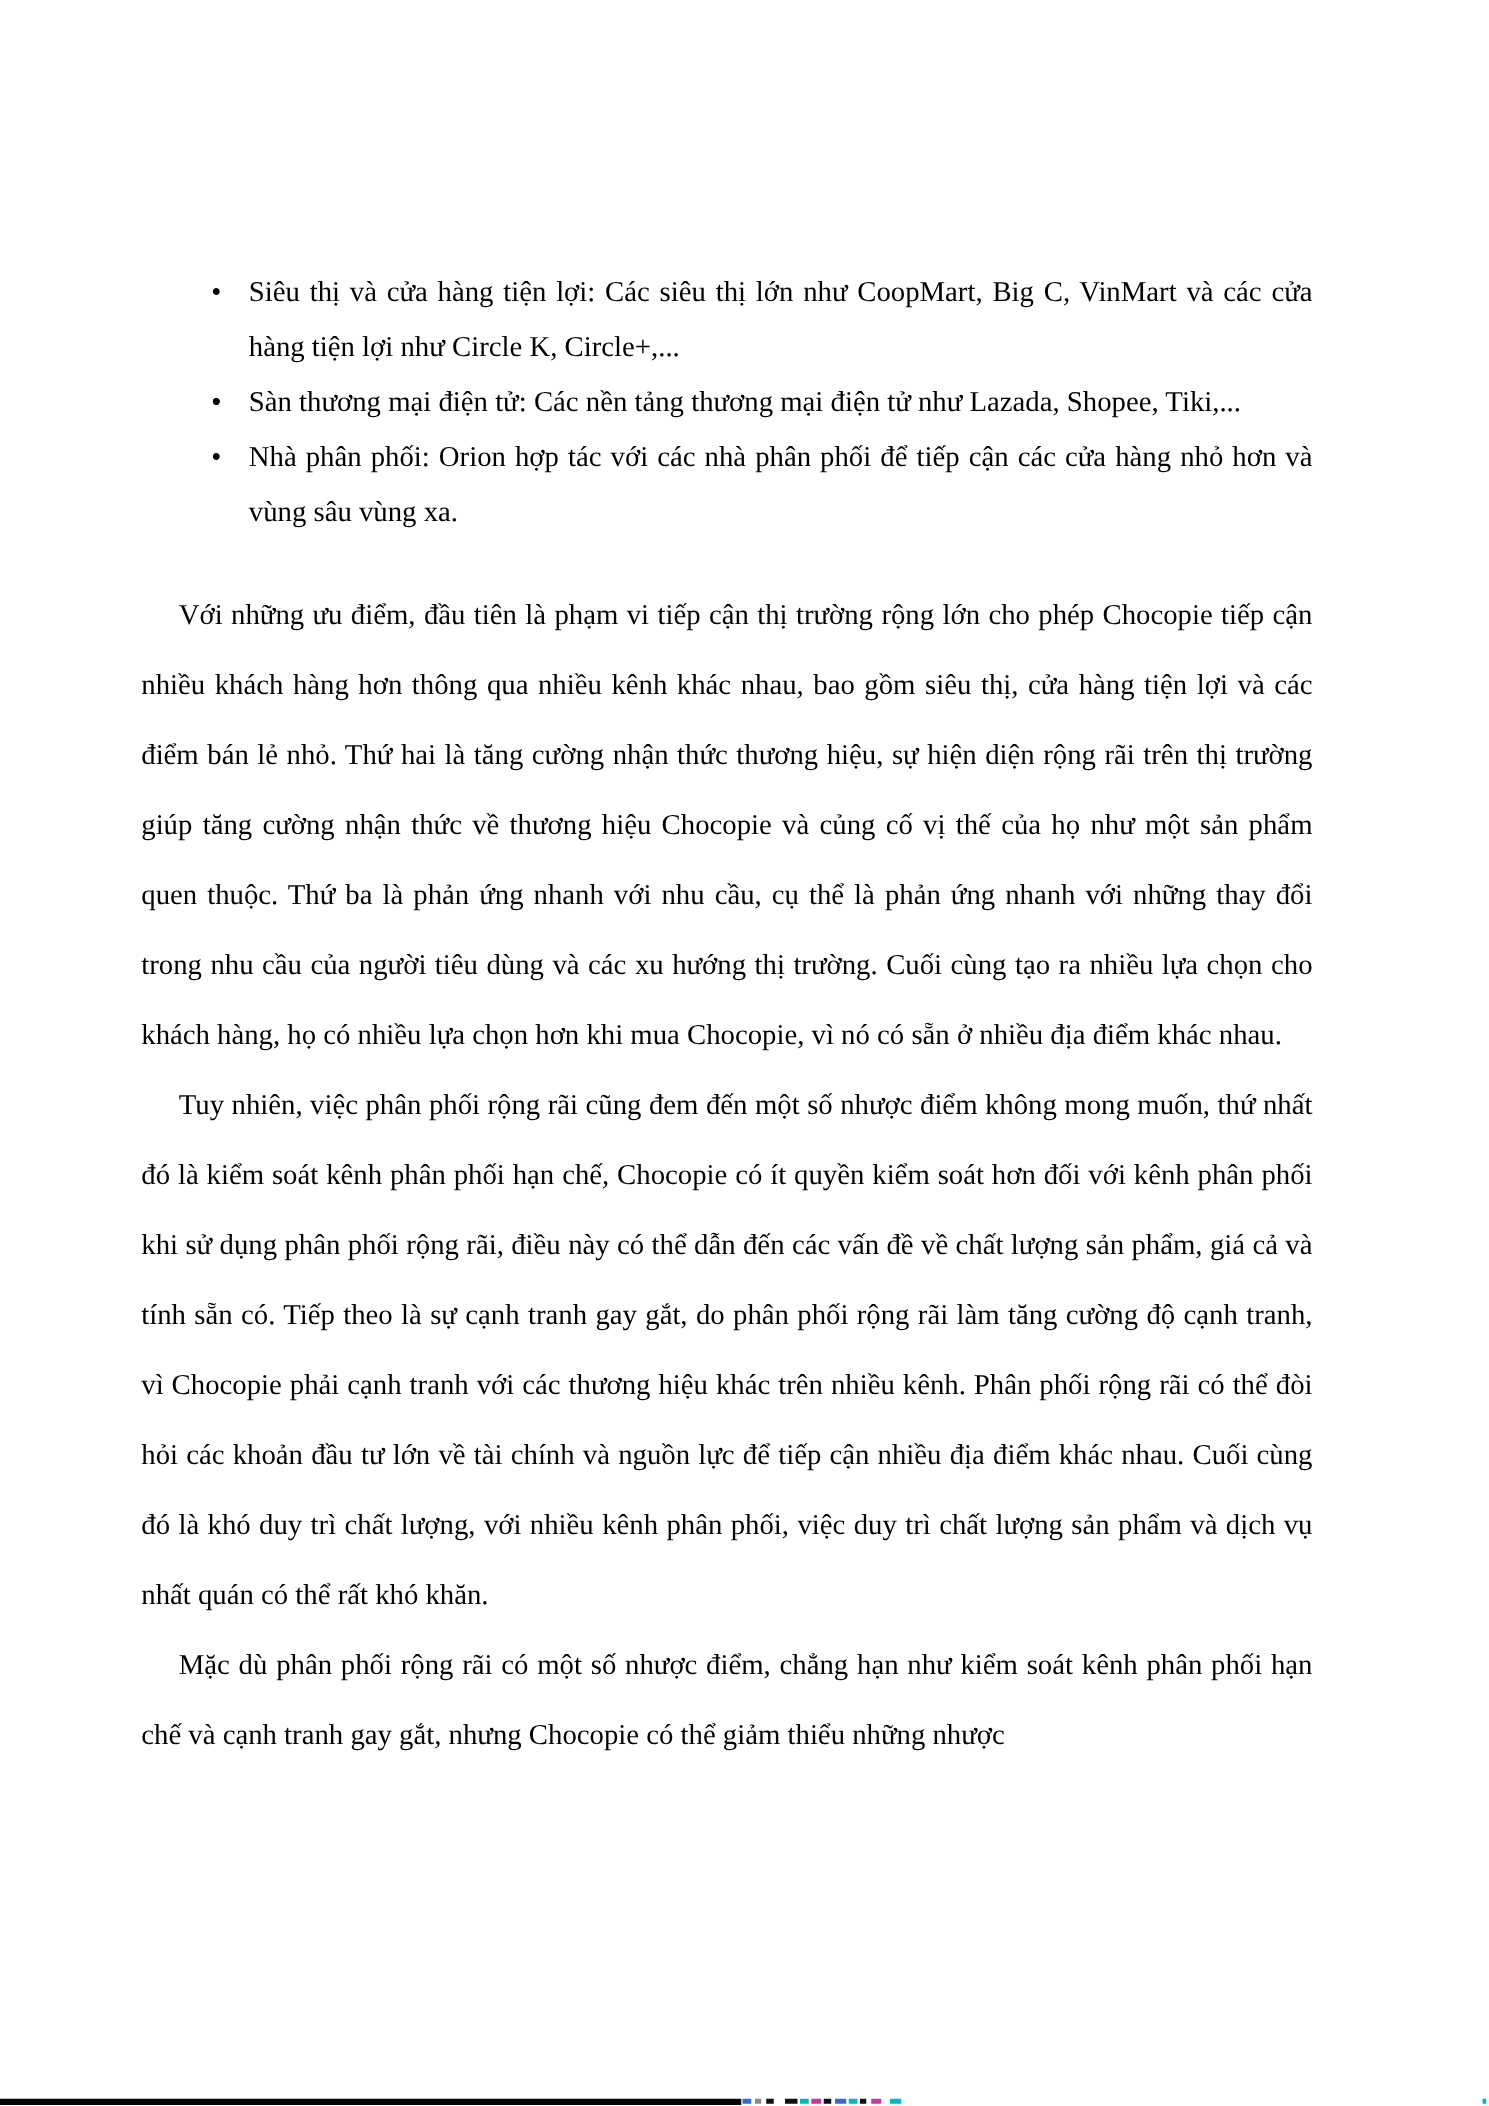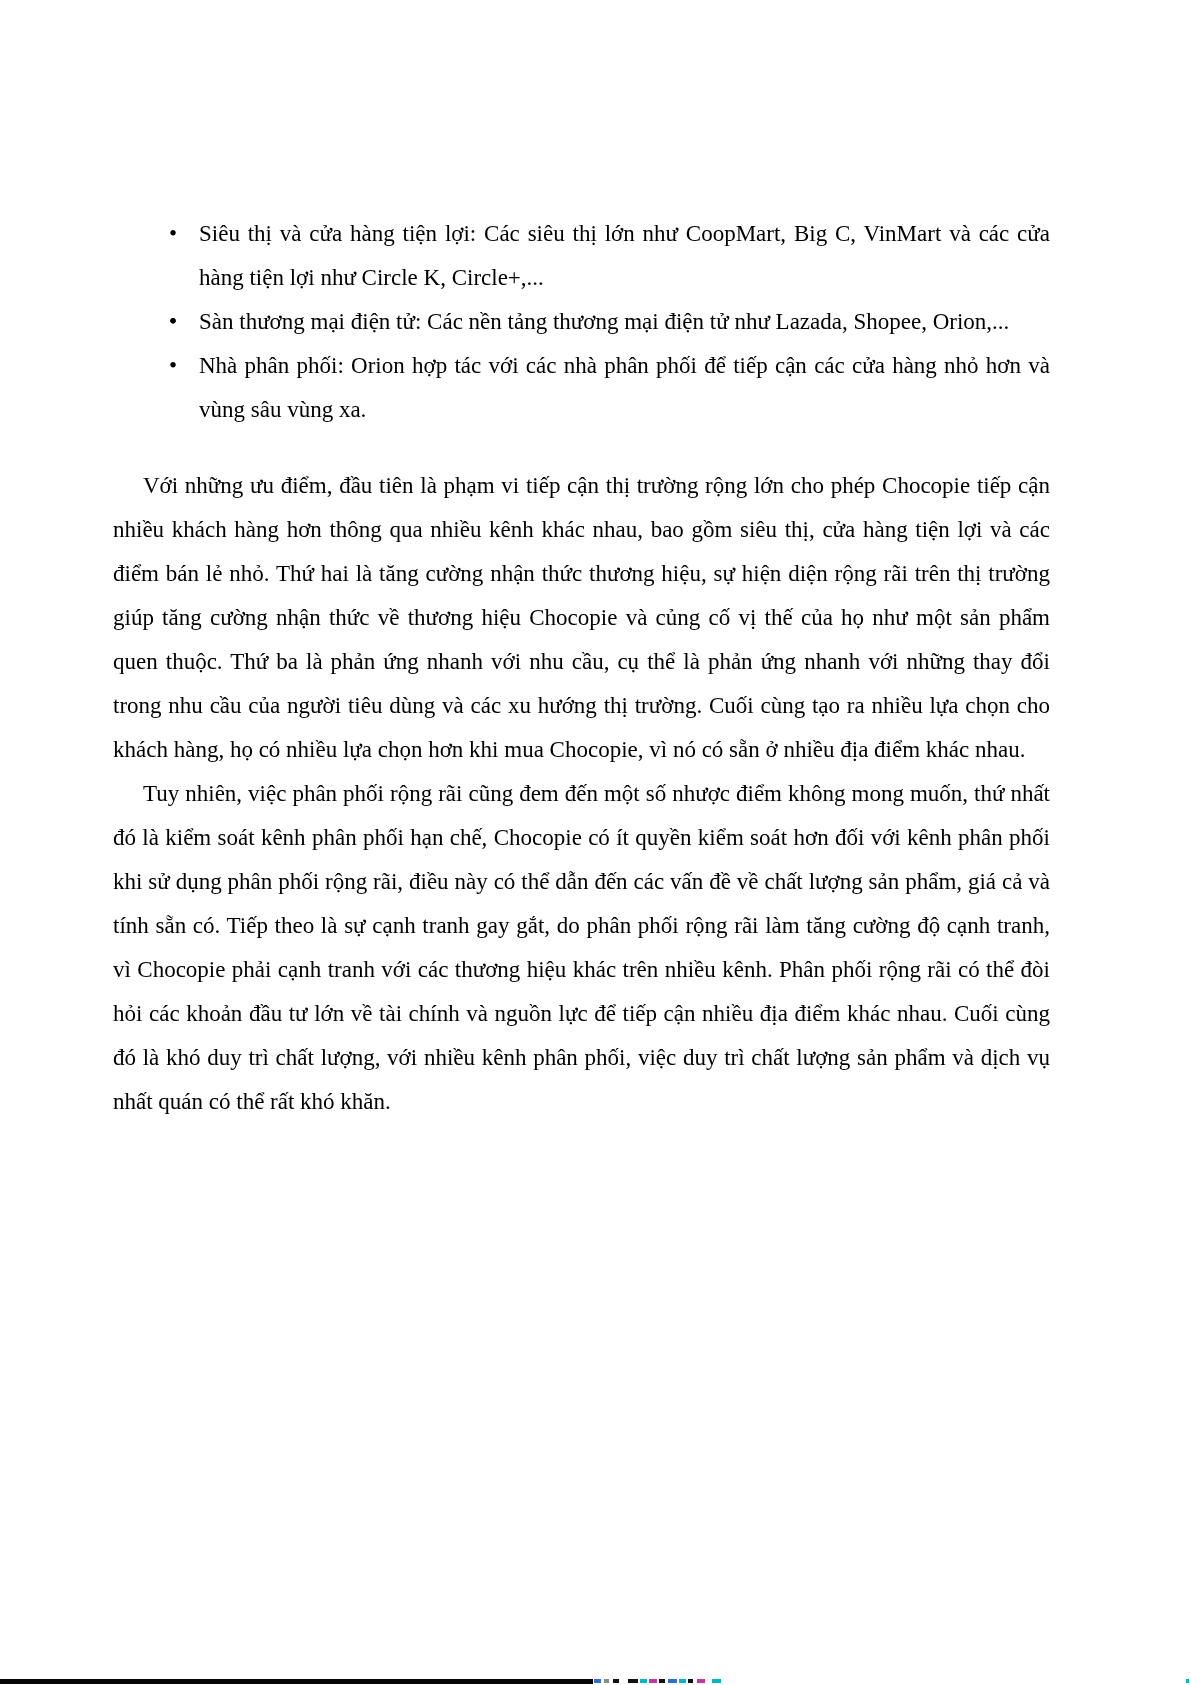--- a/index.html
+++ b/index.html
@@ -38,21 +38,21 @@
     position: absolute;
     left: 56px;
     top: 0;
     line-height: 44px;
     font-size: 23px;
   }
   .para {
     margin: 0;
     text-align: justify;
     text-indent: 30px;
-    line-height: 44px;
+    line-height: 56px;
   }
   .para.first {
     margin-top: 32px;
   }
   .para.last-line-open {
     
   }
   .bottom-strip {
     position: absolute;
     left: 0;
@@ -84,30 +84,31 @@
     <ul class="bullet-list">
       <li class="bullet-item">
         <span class="bullet-marker">•</span>
         <span>Siêu thị và cửa hàng tiện lợi: Các siêu thị lớn như CoopMart, Big C, VinMart và các cửa hàng tiện lợi như Circle K, Circle+,...</span>
       </li>
       <li class="bullet-item">
         <span class="bullet-marker">•</span>
       </li>
       <li class="bullet-item">
         <span class="bullet-marker">•</span>
-        <span>Sàn thương mại điện tử: Các nền tảng thương mại điện tử như Lazada, Shopee, Orion,...</span>
+        <span>Sàn thương mại điện tử: Các nền tảng thương mại điện tử như Lazada, Shopee, Tiki,...</span>
       </li>
       <li class="bullet-item">
         <span class="bullet-marker">•</span>
         <span>Nhà phân phối: Orion hợp tác với các nhà phân phối để tiếp cận các cửa hàng nhỏ hơn và vùng sâu vùng xa.</span>
       </li>
     </ul>
 
     <p class="para first">Với những ưu điểm, đầu tiên là phạm vi tiếp cận thị trường rộng lớn cho phép Chocopie tiếp cận nhiều khách hàng hơn thông qua nhiều kênh khác nhau, bao gồm siêu thị, cửa hàng tiện lợi và các điểm bán lẻ nhỏ. Thứ hai là tăng cường nhận thức thương hiệu, sự hiện diện rộng rãi trên thị trường giúp tăng cường nhận thức về thương hiệu Chocopie và củng cố vị thế của họ như một sản phẩm quen thuộc. Thứ ba là phản ứng nhanh với nhu cầu, cụ thể là phản ứng nhanh với những thay đổi trong nhu cầu của người tiêu dùng và các xu hướng thị trường. Cuối cùng tạo ra nhiều lựa chọn cho khách hàng, họ có nhiều lựa chọn hơn khi mua Chocopie, vì nó có sẵn ở nhiều địa điểm khác nhau.</p>
     <p class="para">Tuy nhiên, việc phân phối rộng rãi cũng đem đến một số nhược điểm không mong muốn, thứ nhất đó là kiểm soát kênh phân phối hạn chế, Chocopie có ít quyền kiểm soát hơn đối với kênh phân phối khi sử dụng phân phối rộng rãi, điều này có thể dẫn đến các vấn đề về chất lượng sản phẩm, giá cả và tính sẵn có. Tiếp theo là sự cạnh tranh gay gắt, do phân phối rộng rãi làm tăng cường độ cạnh tranh, vì Chocopie phải cạnh tranh với các thương hiệu khác trên nhiều kênh. Phân phối rộng rãi có thể đòi hỏi các khoản đầu tư lớn về tài chính và nguồn lực để tiếp cận nhiều địa điểm khác nhau. Cuối cùng đó là khó duy trì chất lượng, với nhiều kênh phân phối, việc duy trì chất lượng sản phẩm và dịch vụ nhất quán có thể rất khó khăn.</p>
+    <p class="para last-line-open">Mặc dù phân phối rộng rãi có một số nhược điểm, chẳng hạn như kiểm soát kênh phân phối hạn chế và cạnh tranh gay gắt, nhưng Chocopie có thể giảm thiểu những nhược</p>
 
   </div>
 
   <div class="bottom-strip">
     <div class="strip-bar" style="background: rgb(5, 5, 5);"></div>
     <div id="fragments">
         <span class="frag" style="left: 594px; width: 7px; background: rgb(47, 111, 208);"></span>
         <span class="frag" style="left: 604px; width: 5px; background: rgb(138, 138, 138);"></span>
         <span class="frag" style="left: 613px; width: 6px; background: rgb(17, 17, 17);"></span>
         <span class="frag" style="left: 628px; width: 10px; background: rgb(17, 17, 17);"></span>

